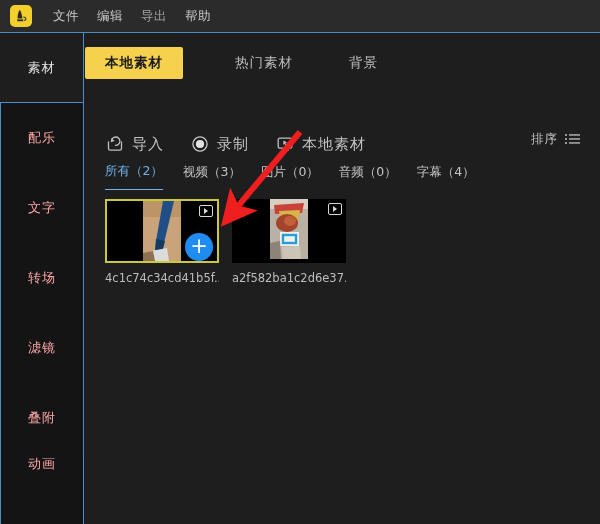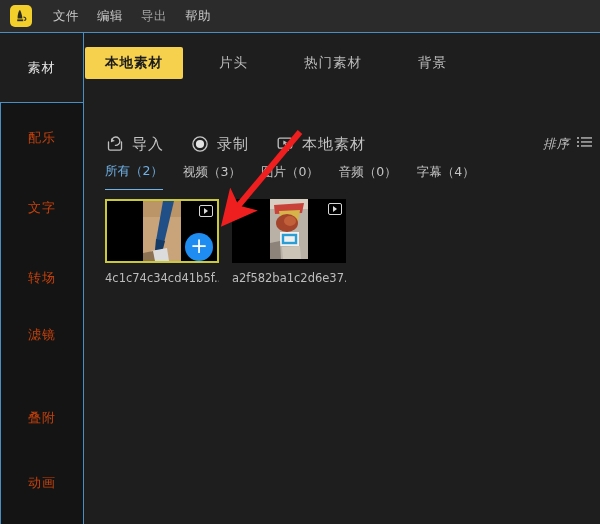--- a/index.html
+++ b/index.html
@@ -57,21 +57,21 @@
     position: absolute; left: 0; top: 33px;
     width: 84px; height: 491px;
     background: #141414;
     box-sizing: border-box;
   }
   .side-item {
     position: absolute; left: 0;
     width: 84px; height: 70px;
     display: flex; align-items: center; justify-content: center;
     font-size: 13px;
-    color: #c2410c;
+    color: #fca5a5;
     letter-spacing: 1px;
     box-sizing: border-box;
   }
   .side-item.active {
     color: #e5e5e5;
     background: #1e1e1e;
     border: 1px solid #4a8ec2;
     border-top: none;
     border-left: none;
   }
@@ -126,22 +126,22 @@
   }
   .tool {
     display: flex; align-items: center;
     margin-right: 26px;
     white-space: nowrap;
   }
   .tool .ic { width: 20px; height: 20px; margin-right: 7px; display:block; flex:none;}
   .tool .lbl { font-size: 15px; color: #c3c3c3; letter-spacing: 1px; }
 
   .sortbox {
-    position: absolute; right: 6px; top: 98px;
-    display: flex; align-items: center; height: 26px; font-style: italic;
+    position: absolute; right: 18px; top: 98px;
+    display: flex; align-items: flex-start; height: 26px;
   }
   .sortbox .lbl { font-size: 12.5px; color: #c3c3c3; letter-spacing: 1px; margin-right: 6px; }
 
   
   .filters {
     position: absolute; left: 20px; top: 130px;
     display: flex; align-items: center;
   }
   .filter {
     font-size: 12.5px; color: #c4c4c4;
@@ -245,37 +245,36 @@
     </div>
     <div class="side-item" style="top:70px;">
       <span>配乐</span>
     </div>
     <div class="side-item" style="top:210px;">
       <span>转场</span>
     </div>
     <div class="side-item" style="top:140px;">
       <span>文字</span>
     </div>
-    <div class="side-item" style="top:267px;">
+    <div class="side-item" style="top:280px;">
       <span>滤镜</span>
     </div>
     <div class="side-item" style="top:350px;">
       <span>叠附</span>
     </div>
-    <div class="side-item" style="top:415px;">
+    <div class="side-item" style="top:396px;">
       <span>动画</span>
     </div>
   </div>
 
   <div class="main">
 
     <div class="tabs">
       <div class="tab active">本地素材</div>
       <div class="tab-gap"></div>
-      <div class="tab">片头</div>
       <div class="tab-gap"></div>
       <div class="tab">热门素材</div>
       <div class="tab-gap"></div>
       <div class="tab">背景</div>
     </div>
 
     <div class="toolbar">
 
       <div class="tool">
         <span class="ic">

